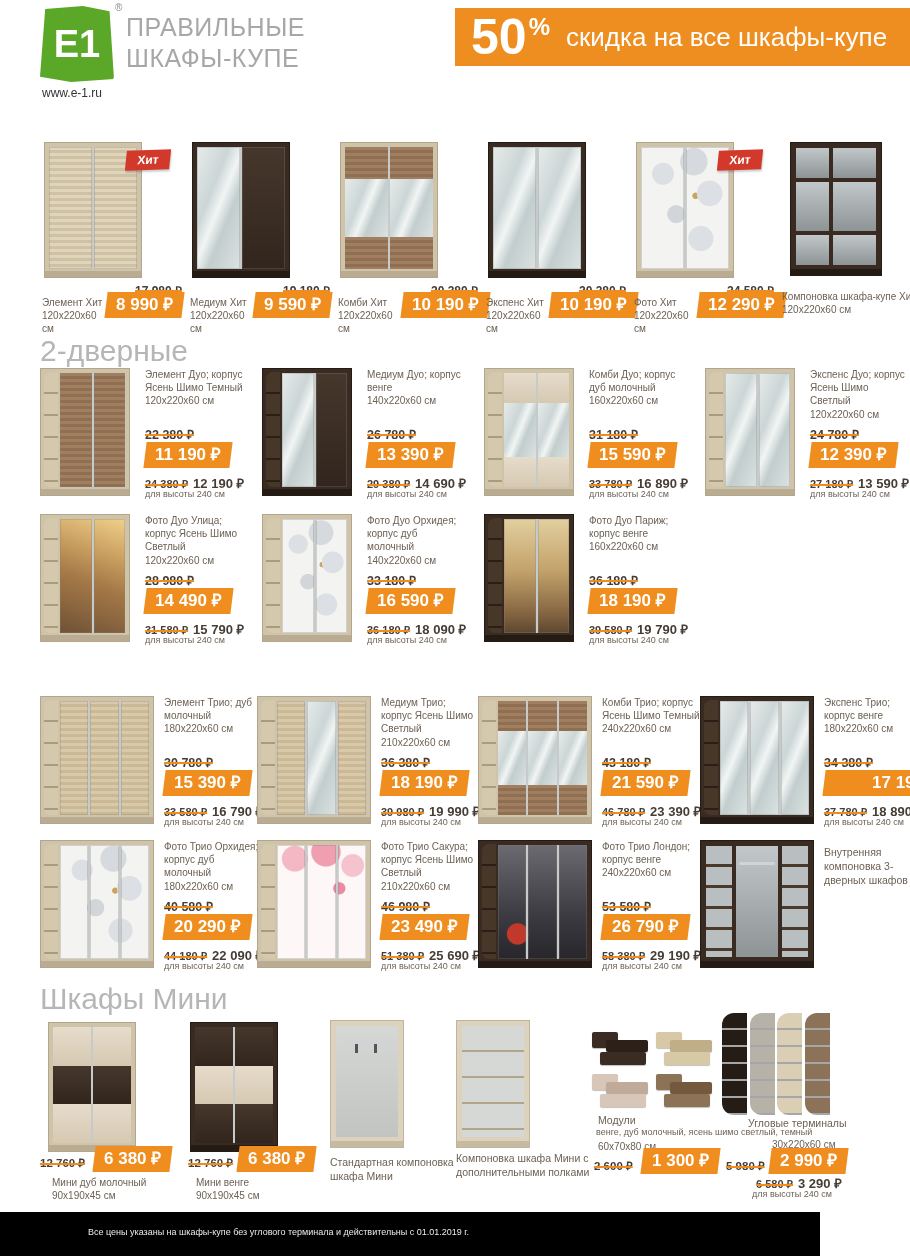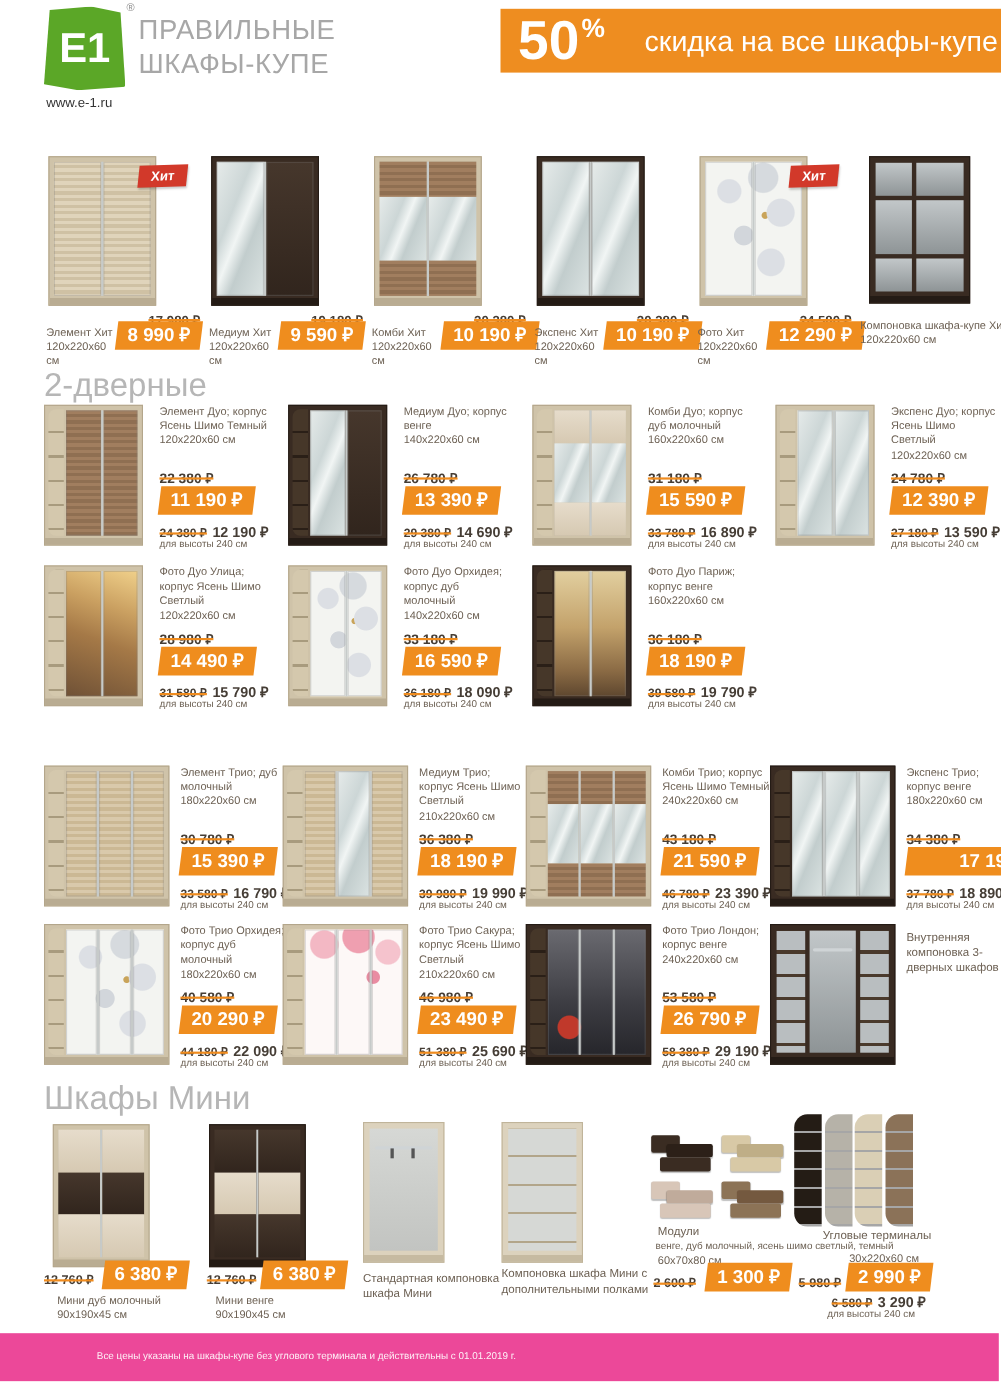--- a/index.html
+++ b/index.html
@@ -11,21 +11,21 @@
   .logo-mark{position:absolute;left:40px;top:6px;width:74px;height:76px;background:#5ba727;
     border-radius:6px;clip-path:polygon(7% 4%,58% 0,94% 7%,100% 96%,42% 100%,0 93%);
     display:flex;align-items:center;justify-content:center;color:#fff;font-weight:bold;font-size:38px;}
   .reg{position:absolute;left:115px;top:2px;font-size:10px;color:#8a8a8a;}
   .tagline{position:absolute;left:126px;top:12px;color:#a7a7a7;font-size:25px;line-height:31px;letter-spacing:.5px;}
   .website{position:absolute;left:42px;top:86px;font-size:12px;color:#333;}
   .banner{position:absolute;left:455px;top:8px;right:0;height:58px;background:#ee8d20;color:#fff;
     display:flex;align-items:center;padding-left:16px;box-sizing:border-box;}
   .pct{font-size:50px;font-weight:bold;line-height:1;}
   .pctsign{font-size:24px;font-weight:bold;margin:-20px 0 0 2px;}
-  .btxt{font-size:26px;margin-left:36px;}
+  .btxt{font-size:26px;margin-left:16px;}
 
   
   .sec-title{position:absolute;color:#b6b6b6;font-size:30px;}
 
   
   .nm{font-size:10px;line-height:1.32;color:#6d6154;}
   .dims{font-size:10px;line-height:1.32;color:#6d6154;}
   .old{font-weight:bold;color:#453d35;}
   .strike{text-decoration:line-through;text-decoration-color:#f08c1e;text-decoration-thickness:2px;}
   .altrow{font-size:13px;font-weight:bold;color:#453d35;white-space:nowrap;}
@@ -98,21 +98,21 @@
   .rod{position:absolute;left:8%;right:8%;top:16px;height:3px;background:#cfd4d6;border-radius:2px;}
   .hook{position:absolute;top:18px;width:3px;height:9px;background:#555;}
 
   .module{position:absolute;width:58px;height:34px;}
   .m{position:absolute;border-radius:2px;box-shadow:0 1px 1px rgba(0,0,0,.25);}
   .m1{left:0;top:0;width:26px;height:16px;}
   .m2{left:14px;top:8px;width:42px;height:12px;}
   .m3{left:8px;top:20px;width:46px;height:13px;}
 
   
-  .footer{position:absolute;left:0;top:1212px;width:908px;height:44px;background:#ec4899;}
+  .footer{position:absolute;left:0;top:1212px;width:820px;height:44px;background:#000000;}
   .fnote{position:absolute;left:88px;top:15px;font-size:9px;color:rgba(255,255,255,.92);}
 </style>
 </head>
 <body>
 
 <div id="page">
   <div class="logo-mark">
     <span>Е1</span>
   </div>
   <span class="reg">®</span>

